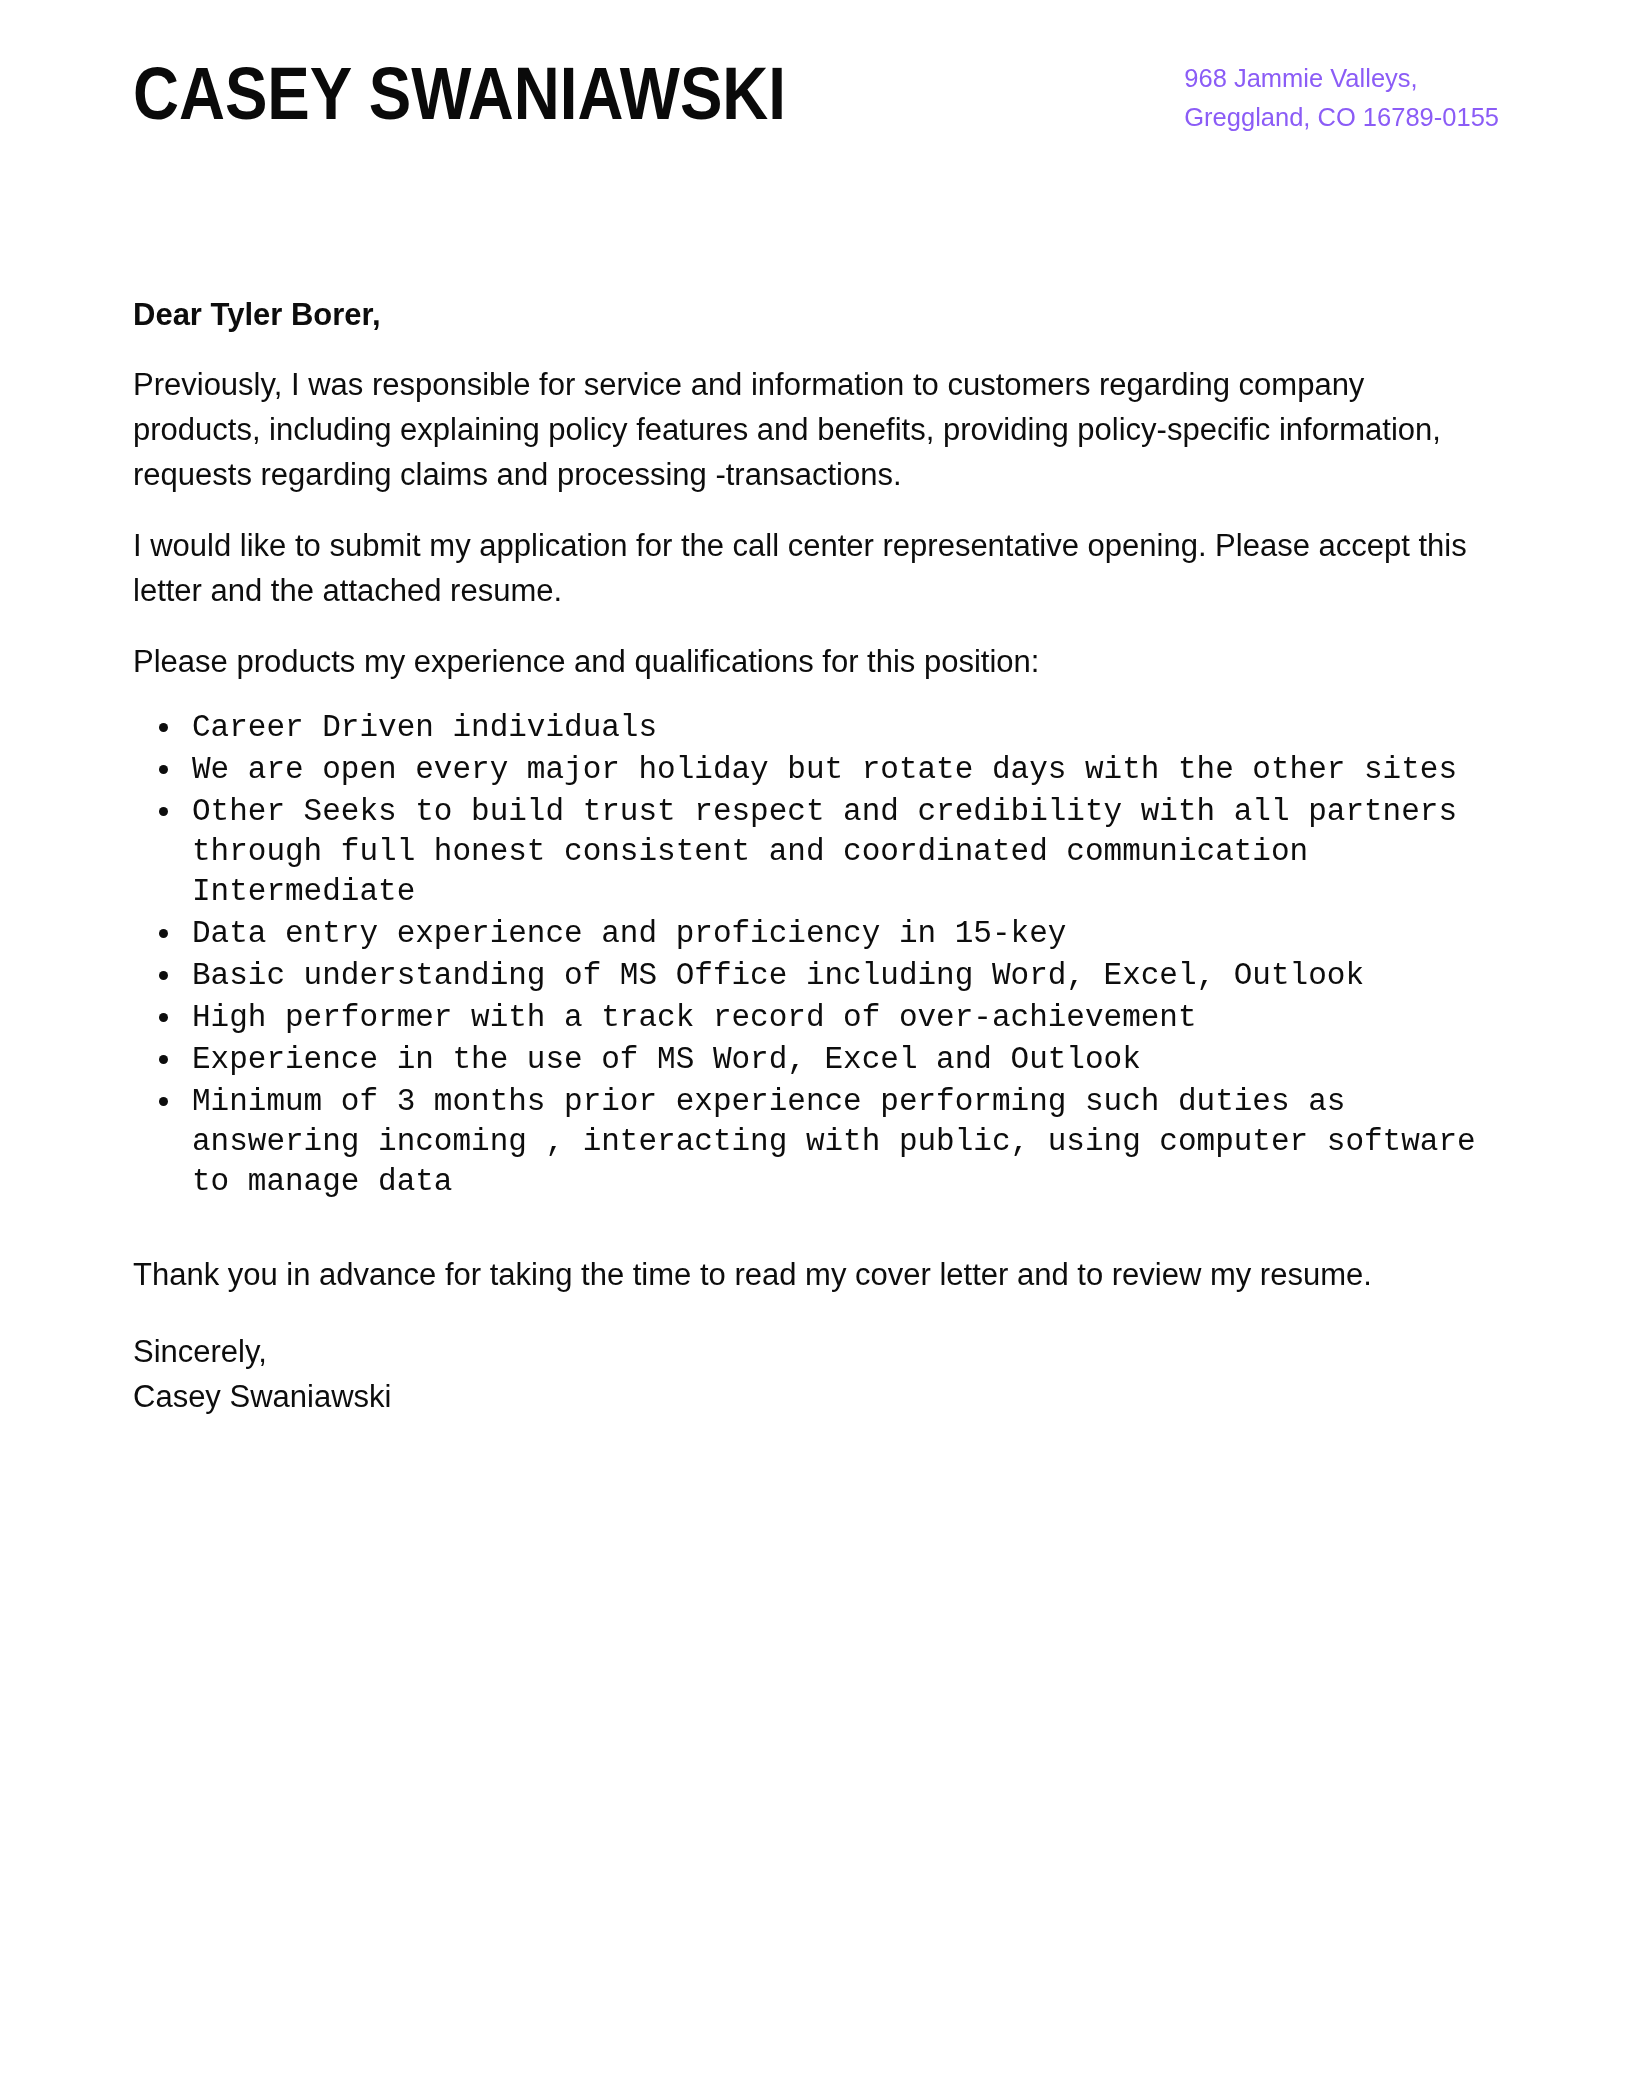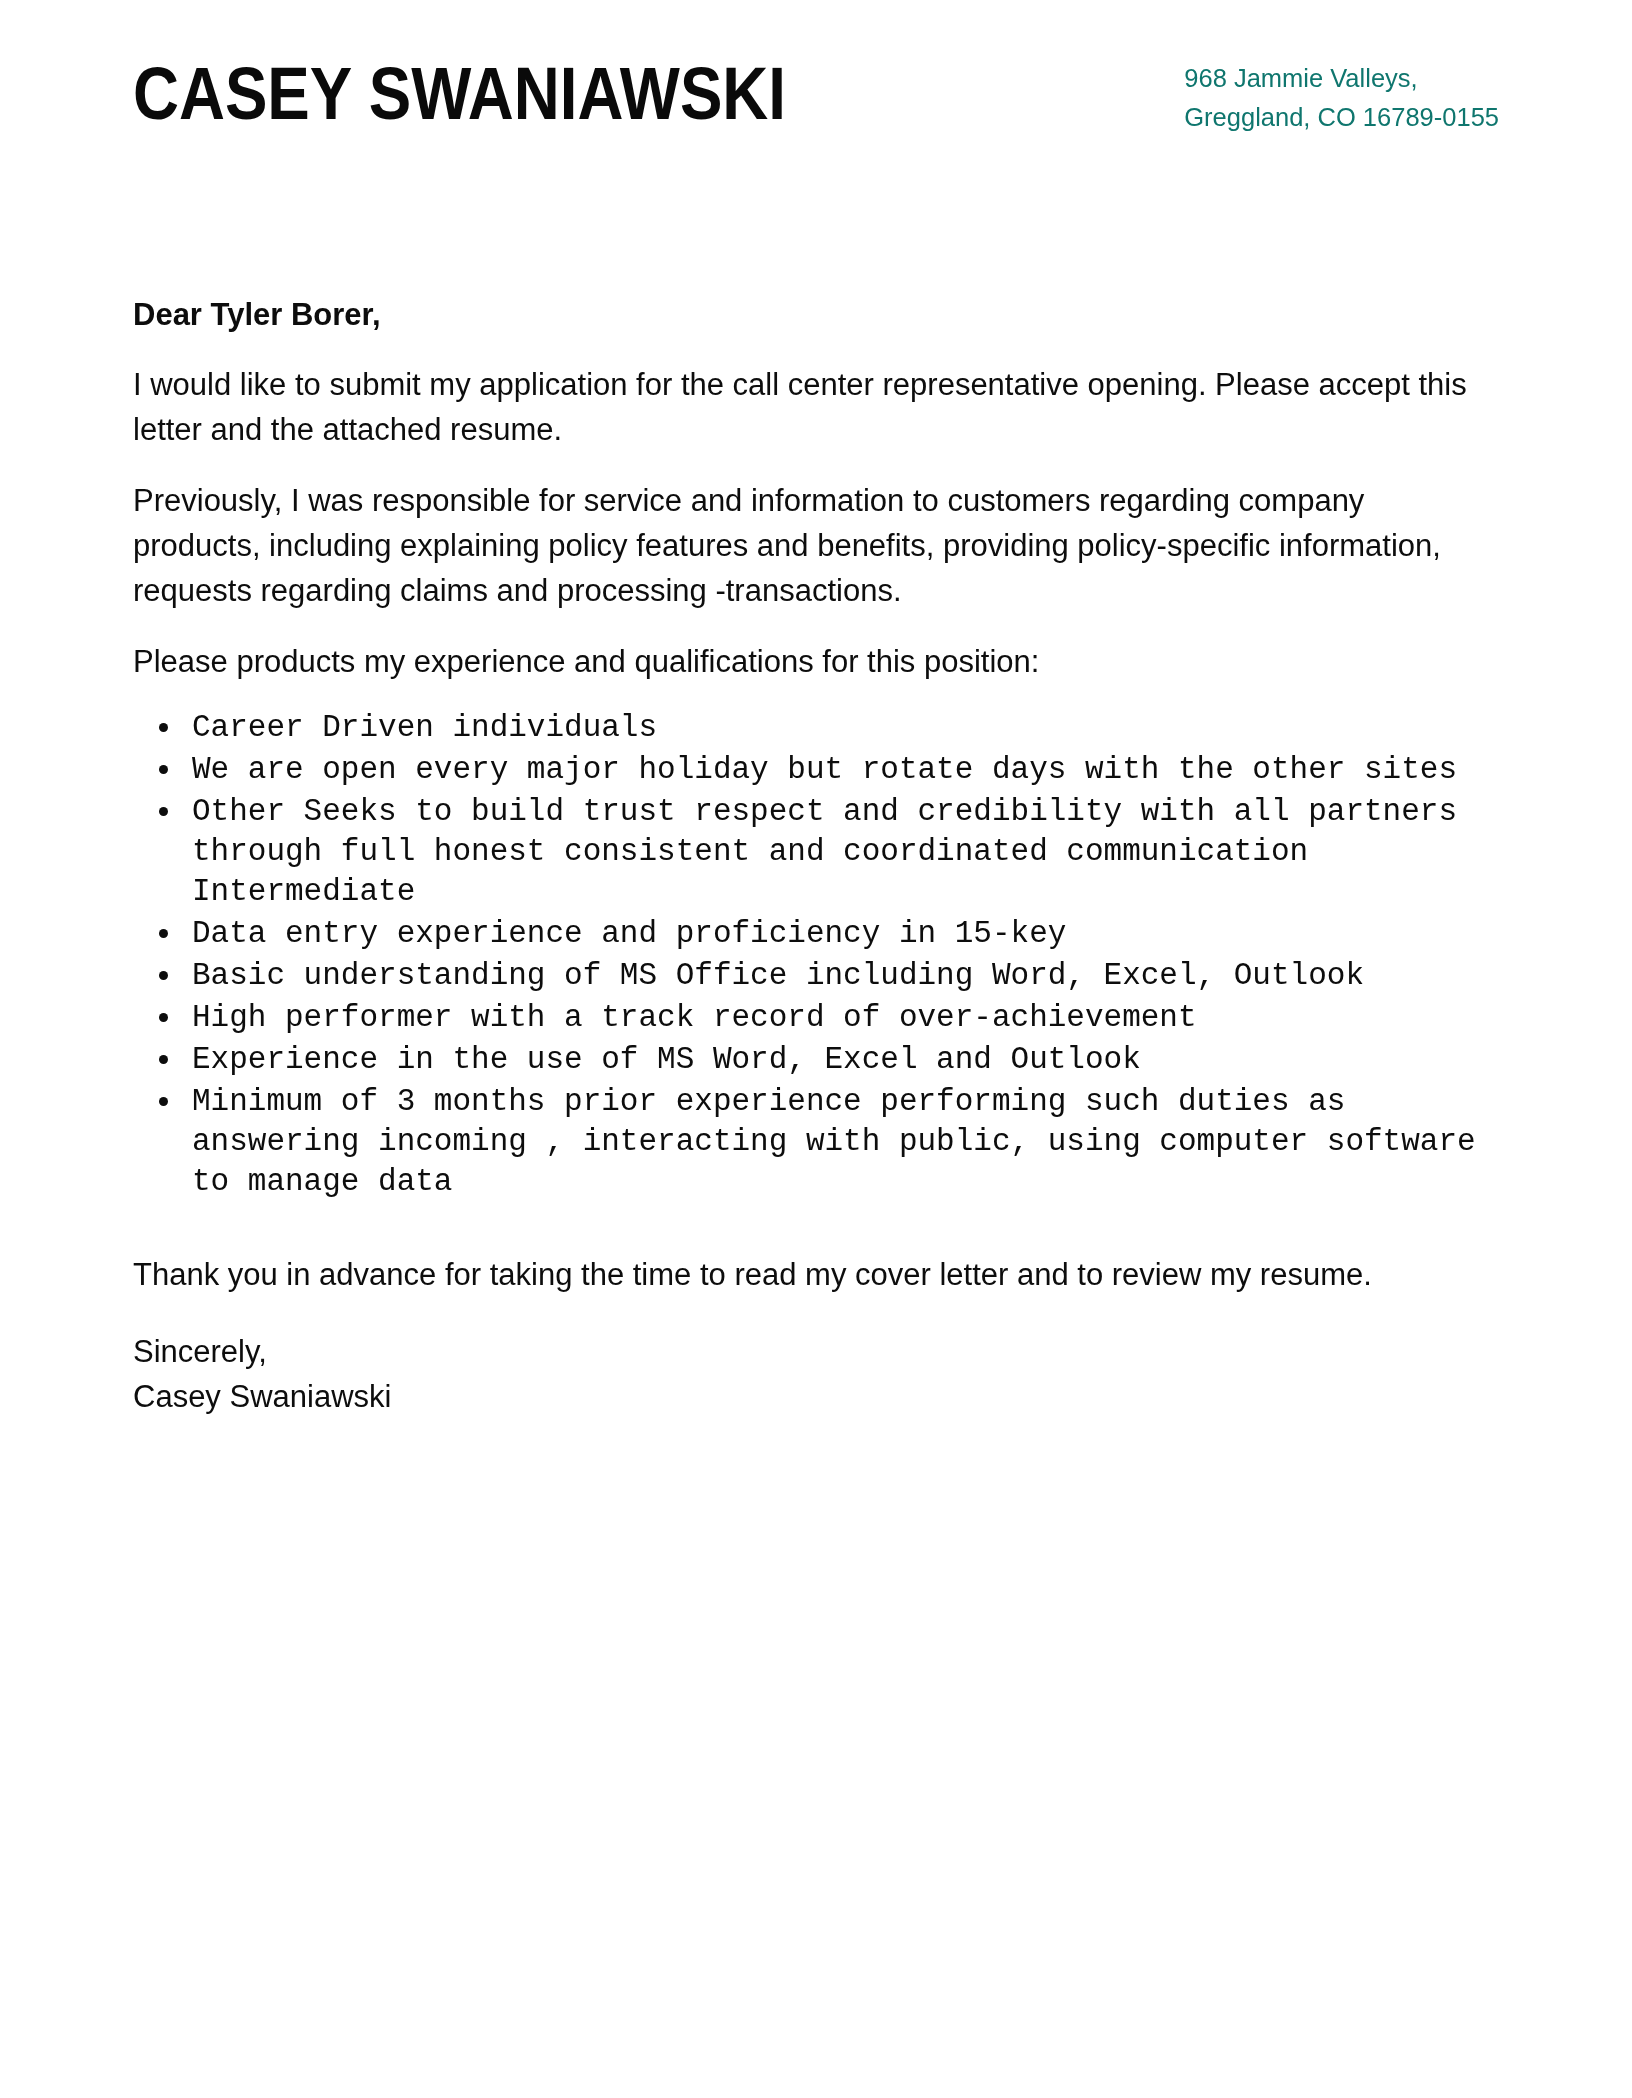--- a/index.html
+++ b/index.html
@@ -34,21 +34,21 @@
     letter-spacing: 0;
     transform: scaleX(0.86);
     transform-origin: left top;
     color: #0a0a0a;
   }
   .applicant-address {
     font-size: 25.5px;
     line-height: 39px;
     padding-top: 4px;
     font-weight: 400;
-    color: #0f766e;
+    color: #8b5cf6;
     text-align: left;
   }
   .letter-body {
     margin-top: 155px;
     font-size: 31px;
     line-height: 45px;
     font-weight: 400;
   }
   .salutation {
     font-weight: 600;
@@ -93,23 +93,23 @@
     <div class="applicant-address">
       <div>968 Jammie Valleys,</div>
       <div>Greggland, CO 16789-0155</div>
     </div>
   </div>
 
   <div class="letter-body">
 
     <p class="salutation">Dear Tyler Borer,</p>
 
+    <p class="para">Previously, I was responsible for service and information to customers regarding company products, including explaining policy features and benefits, providing policy-specific information, requests regarding claims and processing -transactions.</p>
+
     <p class="para">I would like to submit my application for the call center representative opening. Please accept this letter and the attached resume.</p>
-
-    <p class="para">Previously, I was responsible for service and information to customers regarding company products, including explaining policy features and benefits, providing policy-specific information, requests regarding claims and processing -transactions.</p>
 
     <p class="qualifications-intro">Please products my experience and qualifications for this position:</p>
 
     <ul class="quals">
       <li>Career Driven individuals</li>
       <li>We are open every major holiday but rotate days with the other sites</li>
       <li>Other Seeks to build trust respect and credibility with all partners through full honest consistent and coordinated communication Intermediate</li>
       <li>Data entry experience and proficiency in 15-key</li>
       <li>Basic understanding of MS Office including Word, Excel, Outlook</li>
       <li>High performer with a track record of over-achievement</li>

